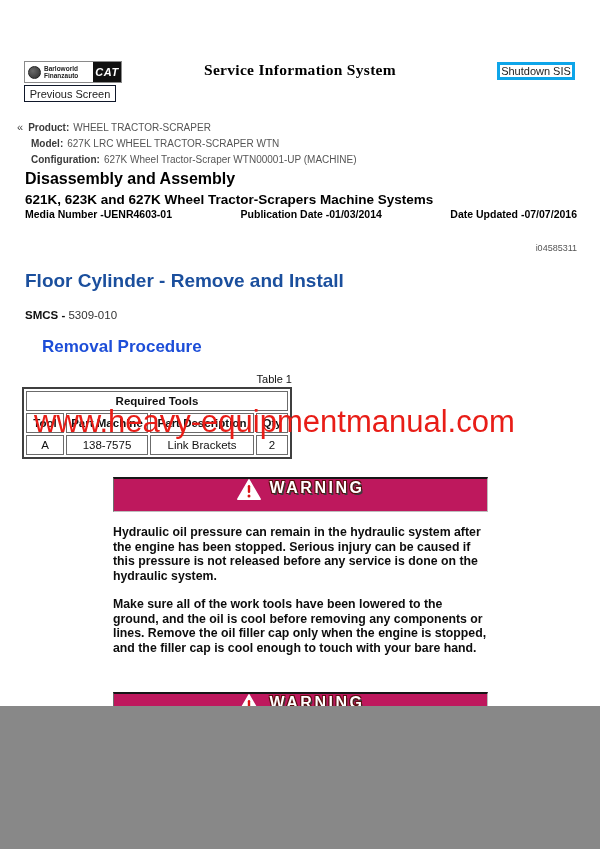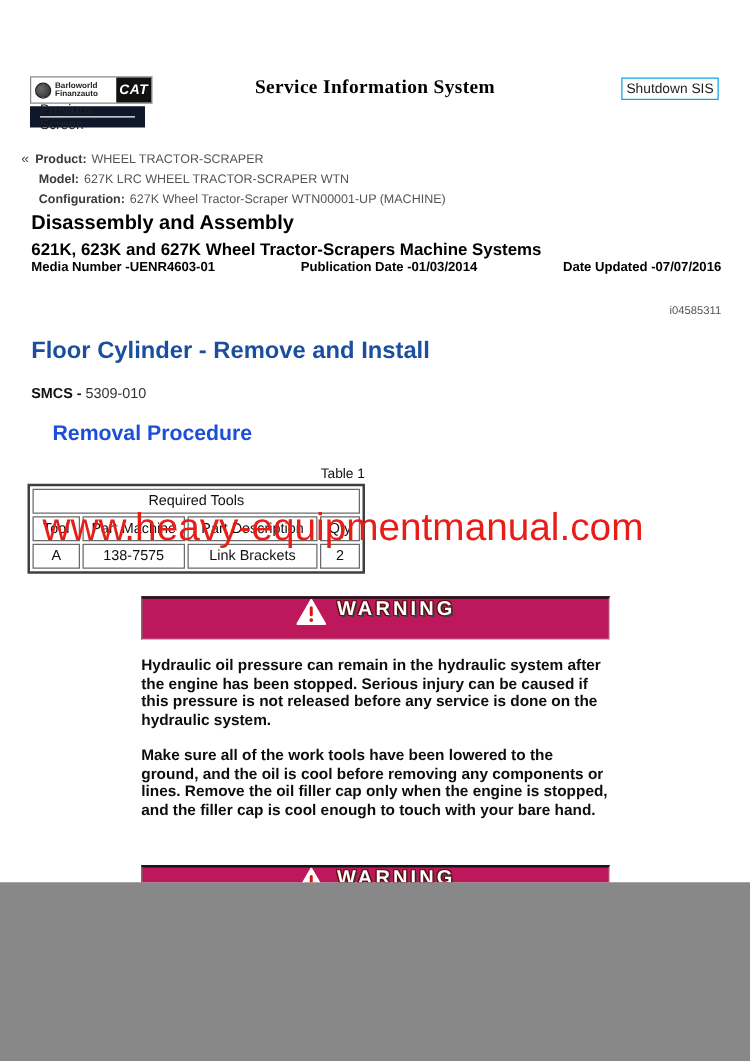--- a/index.html
+++ b/index.html
@@ -40,22 +40,22 @@
     text-align: center;
     font-family: "Liberation Serif", serif;
     font-weight: bold; font-size: 15.5px; color: #000;
     letter-spacing: 0.3px;
   }
   .btn {
     position: absolute; background: #fff; color: #222;
     display: flex; align-items: center; justify-content: center;
     font-size: 11px; cursor: pointer;
   }
-  .prev-btn { left: 24px; top: 85px; width: 92px; height: 17px; border: 8px solid #0f172a; }
-  .shutdown-btn { left: 497px; top: 62px; width: 78px; height: 18px; border: 1px solid #0ea5e9; }
+  .prev-btn { left: 24px; top: 85px; width: 92px; height: 17px; border: 1px solid #0f172a; }
+  .shutdown-btn { left: 497px; top: 62px; width: 78px; height: 18px; border: 3px solid #0ea5e9; }
 
   
   .product-block { position: absolute; left: 17px; top: 121px; font-size: 10px; color: #555; }
   .product-line { margin-bottom: 5px; }
   .collapse-icon { color: #444; margin-right: 5px; font-size: 11px; cursor: pointer; }
   .p-label { font-weight: bold; color: #3a3a3a; margin-right: 4px; }
   .product-line.indent { padding-left: 14px; }
 
   
   .doc-title { position: absolute; left: 25px; top: 170px; font-size: 16px; font-weight: bold; color: #000; }
@@ -80,21 +80,21 @@
     border-collapse: separate; border-spacing: 2px;
     border: 2px solid #3f3f3f; width: 270px; background: #fff;
     table-layout: fixed;
   }
   table.tools th, table.tools td {
     border: 1px solid #6b6b6b; text-align: center;
     font-size: 11.5px; padding: 3px 3px; color: #111;
     overflow: hidden; white-space: nowrap;
   }
   th.required { font-size: 12px; font-weight: bold; padding: 4px 0; }
-  table.tools th { font-weight: normal; }
+  table.tools th { font-weight: bold; }
   td.desc { text-align: left; padding-left: 6px; }
 
   
   .watermark {
     position: absolute; left: 34px; top: 404px;
     font-size: 31px; color: #e81d17; white-space: nowrap;
     z-index: 5; letter-spacing: 0;
   }
 
   

